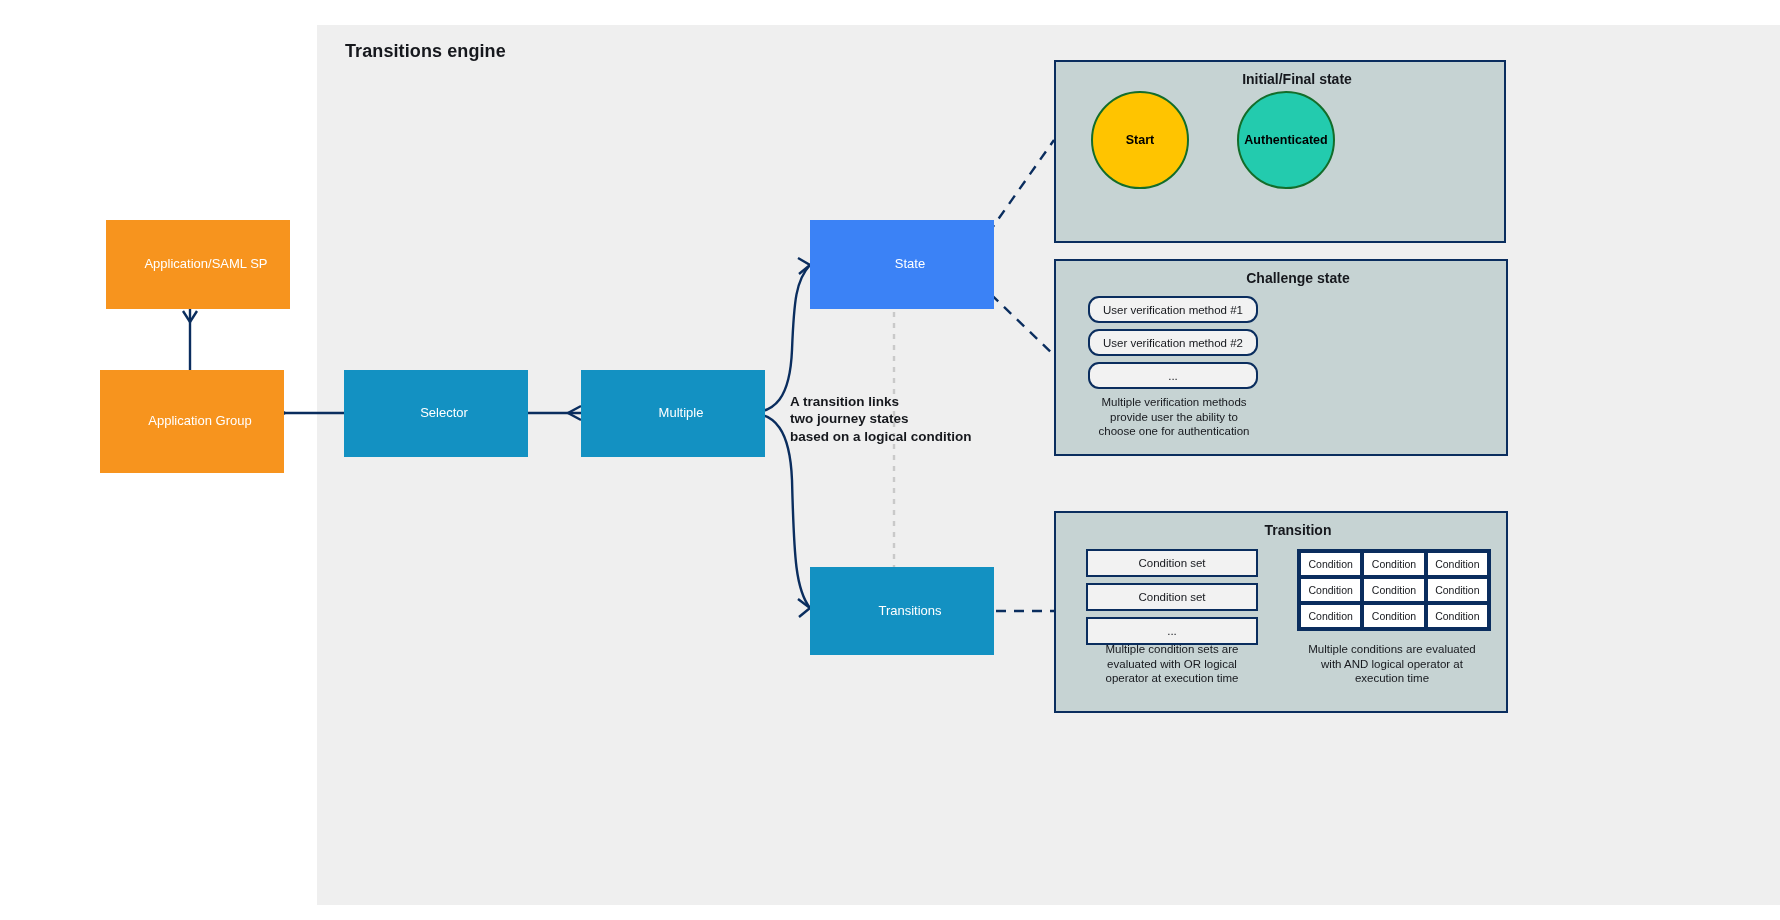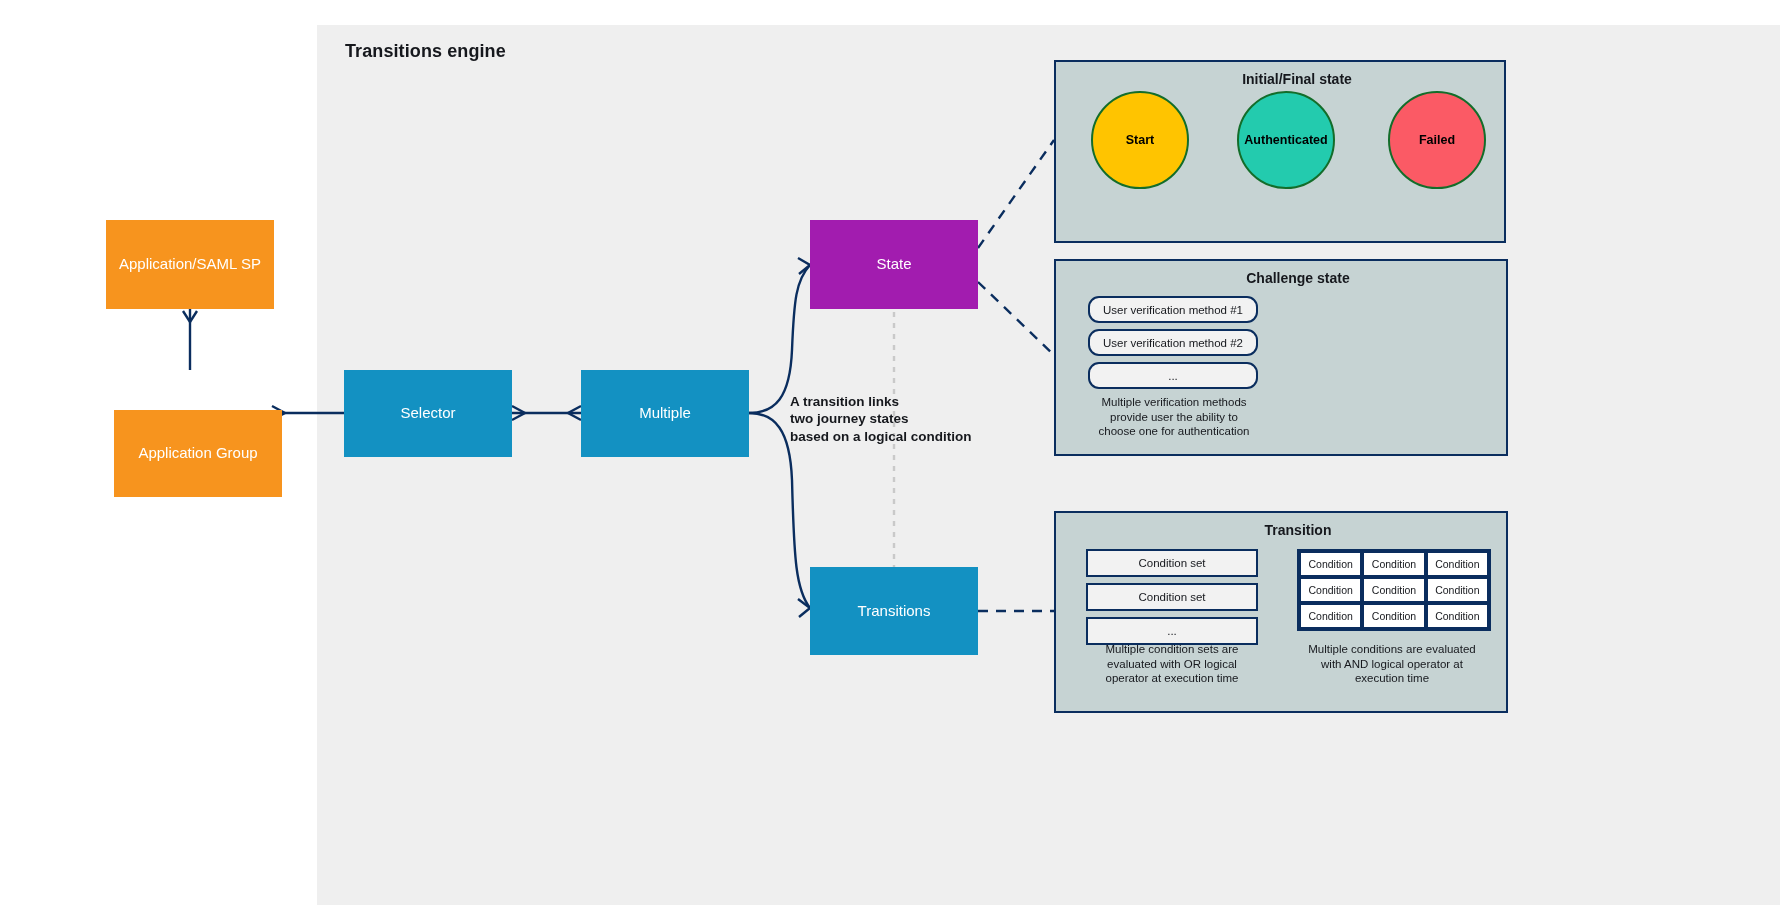--- a/index.html
+++ b/index.html
@@ -8,26 +8,26 @@
 
   #canvas{position:absolute;left:0;top:0;width:1780px;height:920px;}
 
   .engine-panel{position:absolute;left:317px;top:25px;width:1463px;height:880px;
                 background:#efefef;}
   .engine-title{position:absolute;left:345px;top:41px;font-size:18px;font-weight:bold;
                 color:#16181d;letter-spacing:.1px;}
 
   
   .pbox{position:absolute;display:flex;align-items:center;justify-content:center;
-        color:#ffffff;font-size:15px;text-align:center;line-height:1.25;}
+        color:#ffffff;font-size:13px;text-align:center;line-height:1.25;padding-left:16px;}
   .pbox.orange{background:#f7941e;}
   .pbox.blue{background:#1391c2;}
 
   #box-app-saml{left:106px;top:220px;width:168px;height:89px;}
-  #box-app-group{left:114px;top:370px;width:168px;height:87px;margin-top:40px;}
+  #box-app-group{left:100px;top:370px;width:168px;height:103px;}
   #box-selector{left:344px;top:370px;width:168px;height:87px;}
   #box-journey{left:581px;top:370px;width:168px;height:87px;}
   #box-state{left:810px;top:220px;width:168px;height:89px;}
   #box-transitions{left:810px;top:567px;width:168px;height:88px;}
 
   
   .dpanel{position:absolute;background:#c6d3d3;border:2px solid #0a2d5e;}
   .dpanel-title{text-align:center;font-size:14px;font-weight:bold;color:#16181d;
                 margin-top:9px;margin-left:34px;}
 
@@ -125,42 +125,39 @@
   </div>
   <div class="pbox orange" id="box-app-group" style="background: rgb(247, 148, 30);">
     <span>Application Group</span>
   </div>
   <div class="pbox blue" id="box-selector" style="background: rgb(19, 145, 194);">
     <span>Selector</span>
   </div>
   <div class="pbox blue" id="box-journey" style="background: rgb(19, 145, 194);">
     <span>Multiple</span>
   </div>
-  <div class="pbox blue" id="box-state" style="background: #a21caf;">
+  <div class="pbox blue" id="box-state" style="background: #3b82f6;">
     <span>State</span>
   </div>
   <div class="pbox blue" id="box-transitions" style="background: rgb(19, 145, 194);">
     <span>Transitions</span>
   </div>
 
   <div id="center-note">A transition links
 two journey states
 based on a logical condition</div>
 
   <div class="dpanel" id="panel-initial" style="background: rgb(198, 211, 211); border-color: rgb(10, 45, 94);">
     <div class="dpanel-title">Initial/Final state</div>
     <div class="circle-row">
       <div class="state-circle c1" id="circle-auth" style="background: rgb(35, 203, 174); border-color: rgb(19, 109, 42);">
         <span>Authenticated</span>
       </div>
       <div class="state-circle c0" id="circle-start" style="background: rgb(255, 196, 0); border-color: rgb(19, 109, 42);">
         <span>Start</span>
-      </div>
-      <div class="state-circle c2" id="circle-failed" style="background: rgb(251, 90, 101); border-color: rgb(19, 109, 42);">
-        <span>Failed</span>
       </div>
     </div>
   </div>
 
   <div class="dpanel" id="panel-challenge" style="background: rgb(198, 211, 211); border-color: rgb(10, 45, 94);">
     <div class="dpanel-title">Challenge state</div>
     <div class="method-list">
       <div class="wbox">User verification method #1</div>
       <div class="wbox">User verification method #2</div>
       <div class="wbox">...</div>

